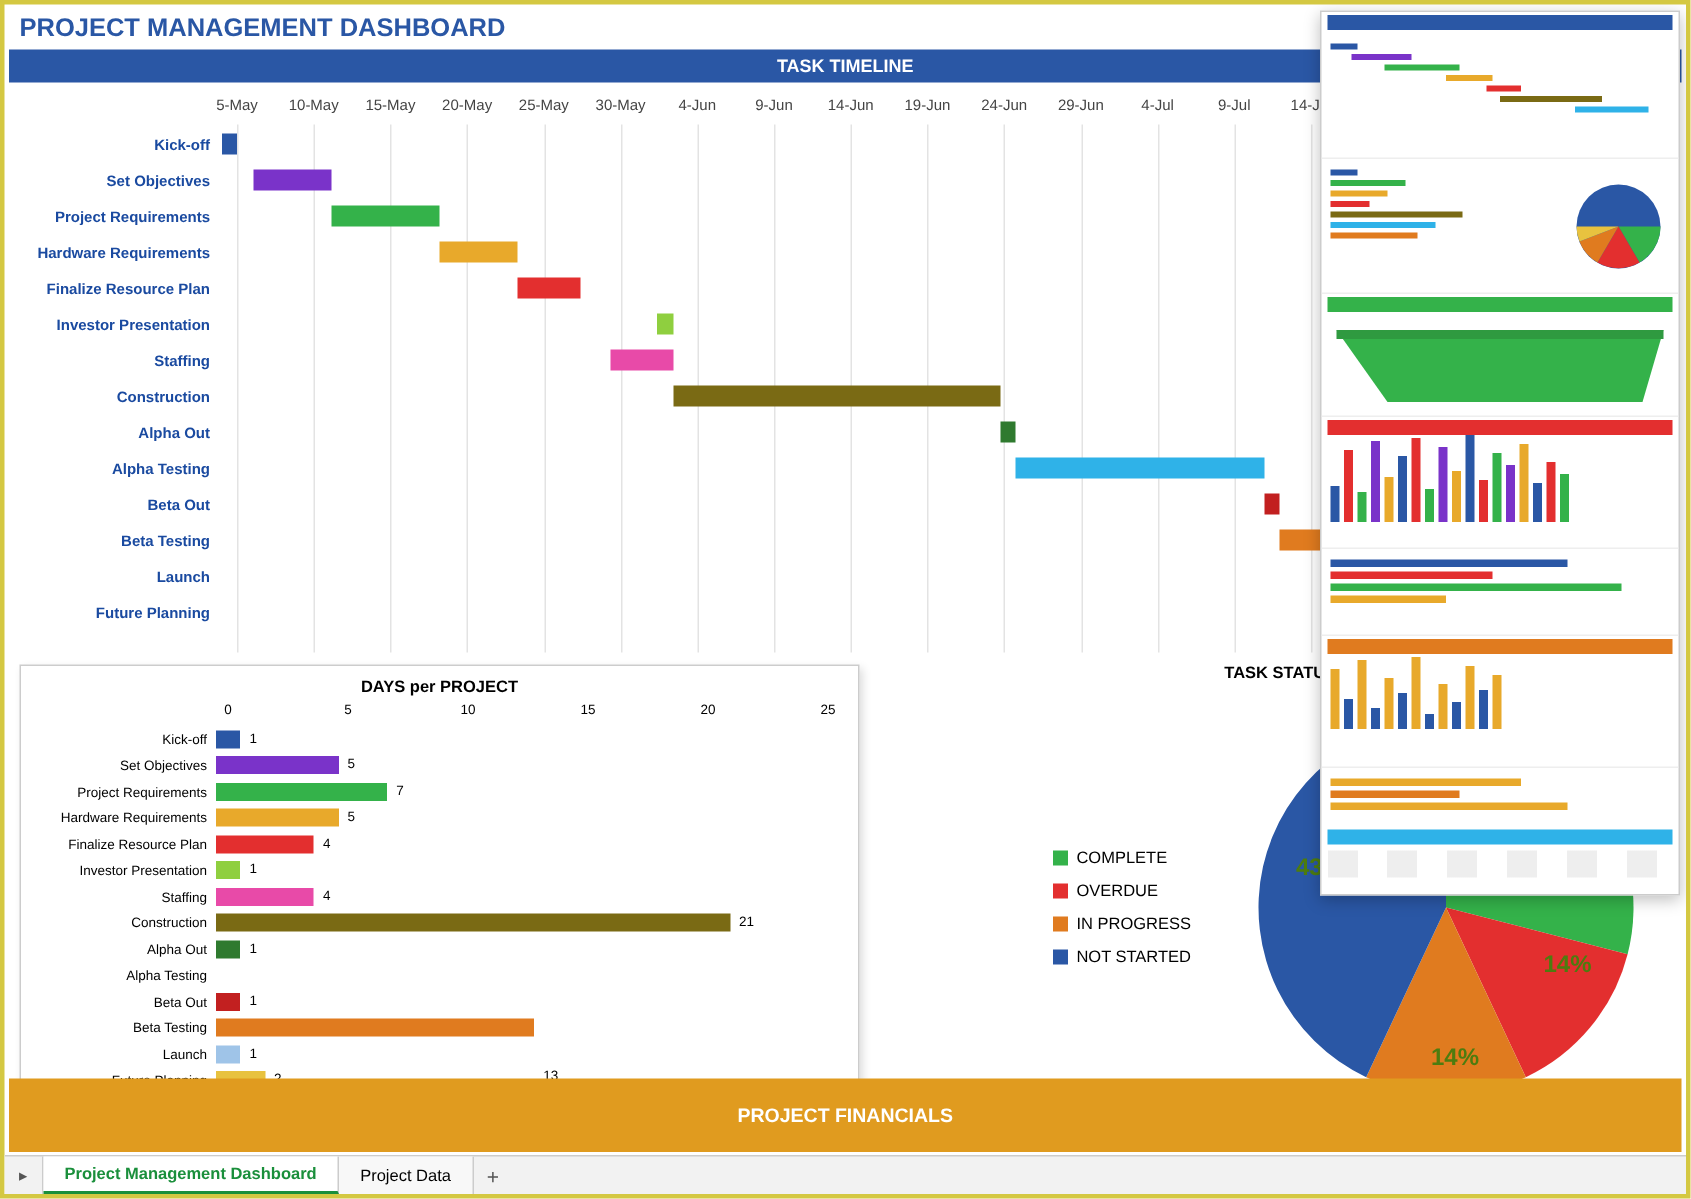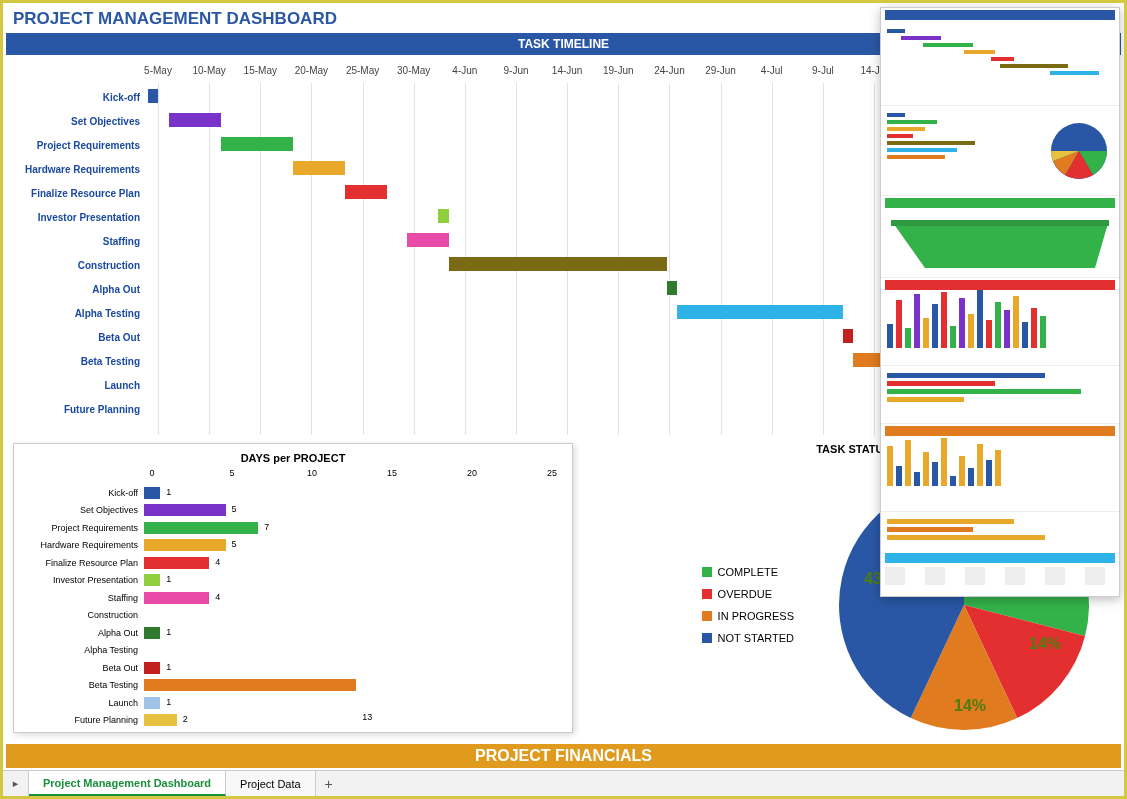--- a/index.html
+++ b/index.html
@@ -203,23 +203,23 @@
   .tb-bars-col { display:flex; align-items:flex-end; gap:3px; height:60px; padding:4px 6px; }
   .tb-col { width:6px; }
   .financials-banner {
     position: absolute;
     left: 3px;
     right: 3px;
     bottom: 28px;
     background: #e09b1f;
     color: #fff;
     text-align: center;
-    font-size: 16px;
-    font-weight: bold;
-    padding: 3px 0;
+    font-size: 13px;
+    font-weight: bold;
+    padding: 17px 0;
   }
   .sheet-tabs {
     position: absolute;
     left: 0;
     right: 0;
     bottom: 0;
     height: 26px;
     background: #f2f2f2;
     border-top: 1px solid #ccc;
     display: flex;
@@ -443,20 +443,24 @@
         </div>
         <div class="days-row">
           <div class="days-label">Staffing</div>
           <div class="days-track">
             <div class="days-bar" style="width: 16%; background: rgb(232, 74, 168);"></div>
             <div class="days-val" style="left: 16%;">4</div>
           </div>
         </div>
         <div class="days-row">
           <div class="days-label">Construction</div>
+          <div class="days-track">
+            <div class="days-bar" style="width: 84%; background: rgb(122, 106, 20);"></div>
+            <div class="days-val" style="left: 84%;">21</div>
+          </div>
         </div>
         <div class="days-row">
           <div class="days-label">Alpha Out</div>
           <div class="days-track">
             <div class="days-bar" style="width: 4%; background: rgb(47, 122, 47);"></div>
             <div class="days-val" style="left: 4%;">1</div>
           </div>
         </div>
         <div class="days-row">
           <div class="days-label">Alpha Testing</div>

